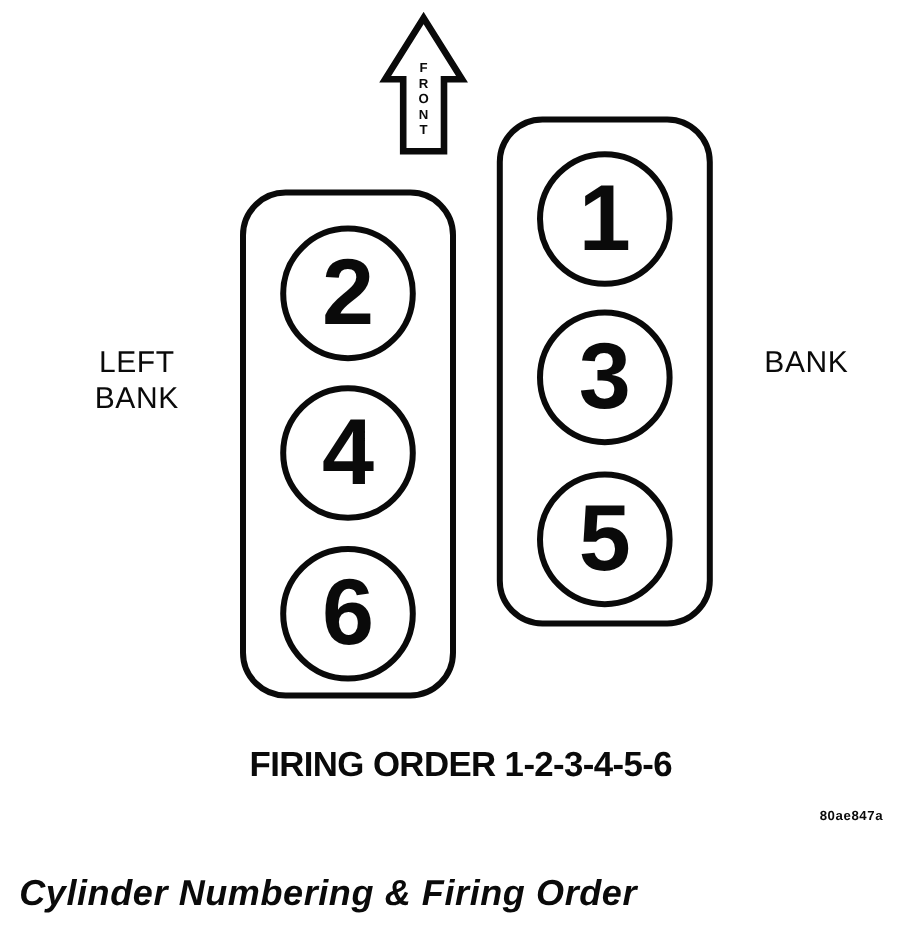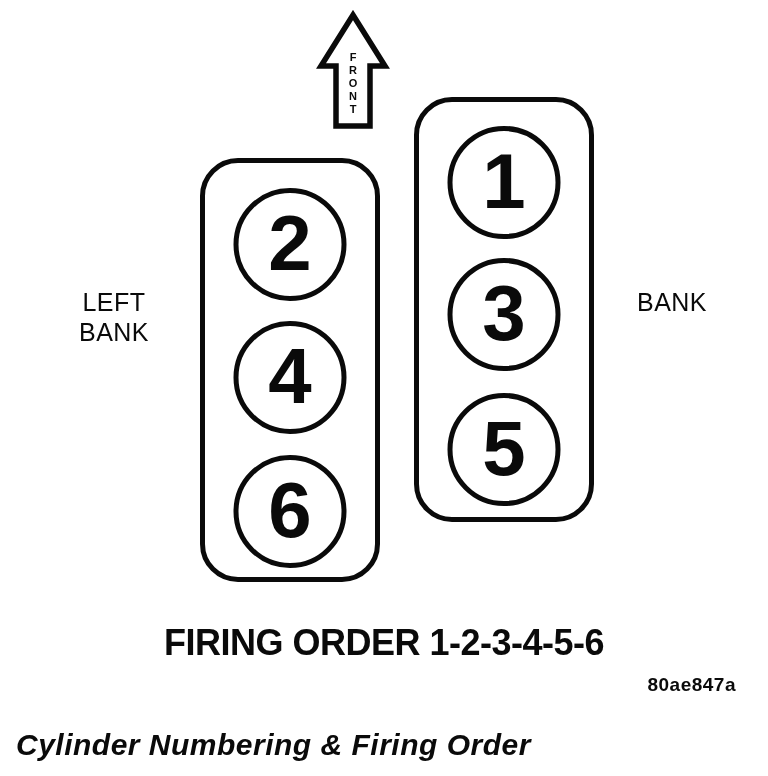--- a/index.html
+++ b/index.html
@@ -92,29 +92,29 @@
   .bank-label.left  { left: 44px; }
   .bank-label.right { left: 602px; }
 
   
   .firing-order {
     position: absolute;
     left: 0;
     top: 622px;
     width: 768px;
     text-align: center;
-    font-size: 36px;
+    font-size: 29px;
     font-weight: bold;
     letter-spacing: -0.5px;
   }
   .figure-code {
     position: absolute;
     right: 32px;
     top: 674px;
-    font-size: 19px;
+    font-size: 11px;
     font-weight: bold;
     letter-spacing: 0.5px;
   }
   .caption {
     position: absolute;
     left: 0;
     top: 728px;
     width: 768px;
     text-align: left;
     font-size: 30px;

